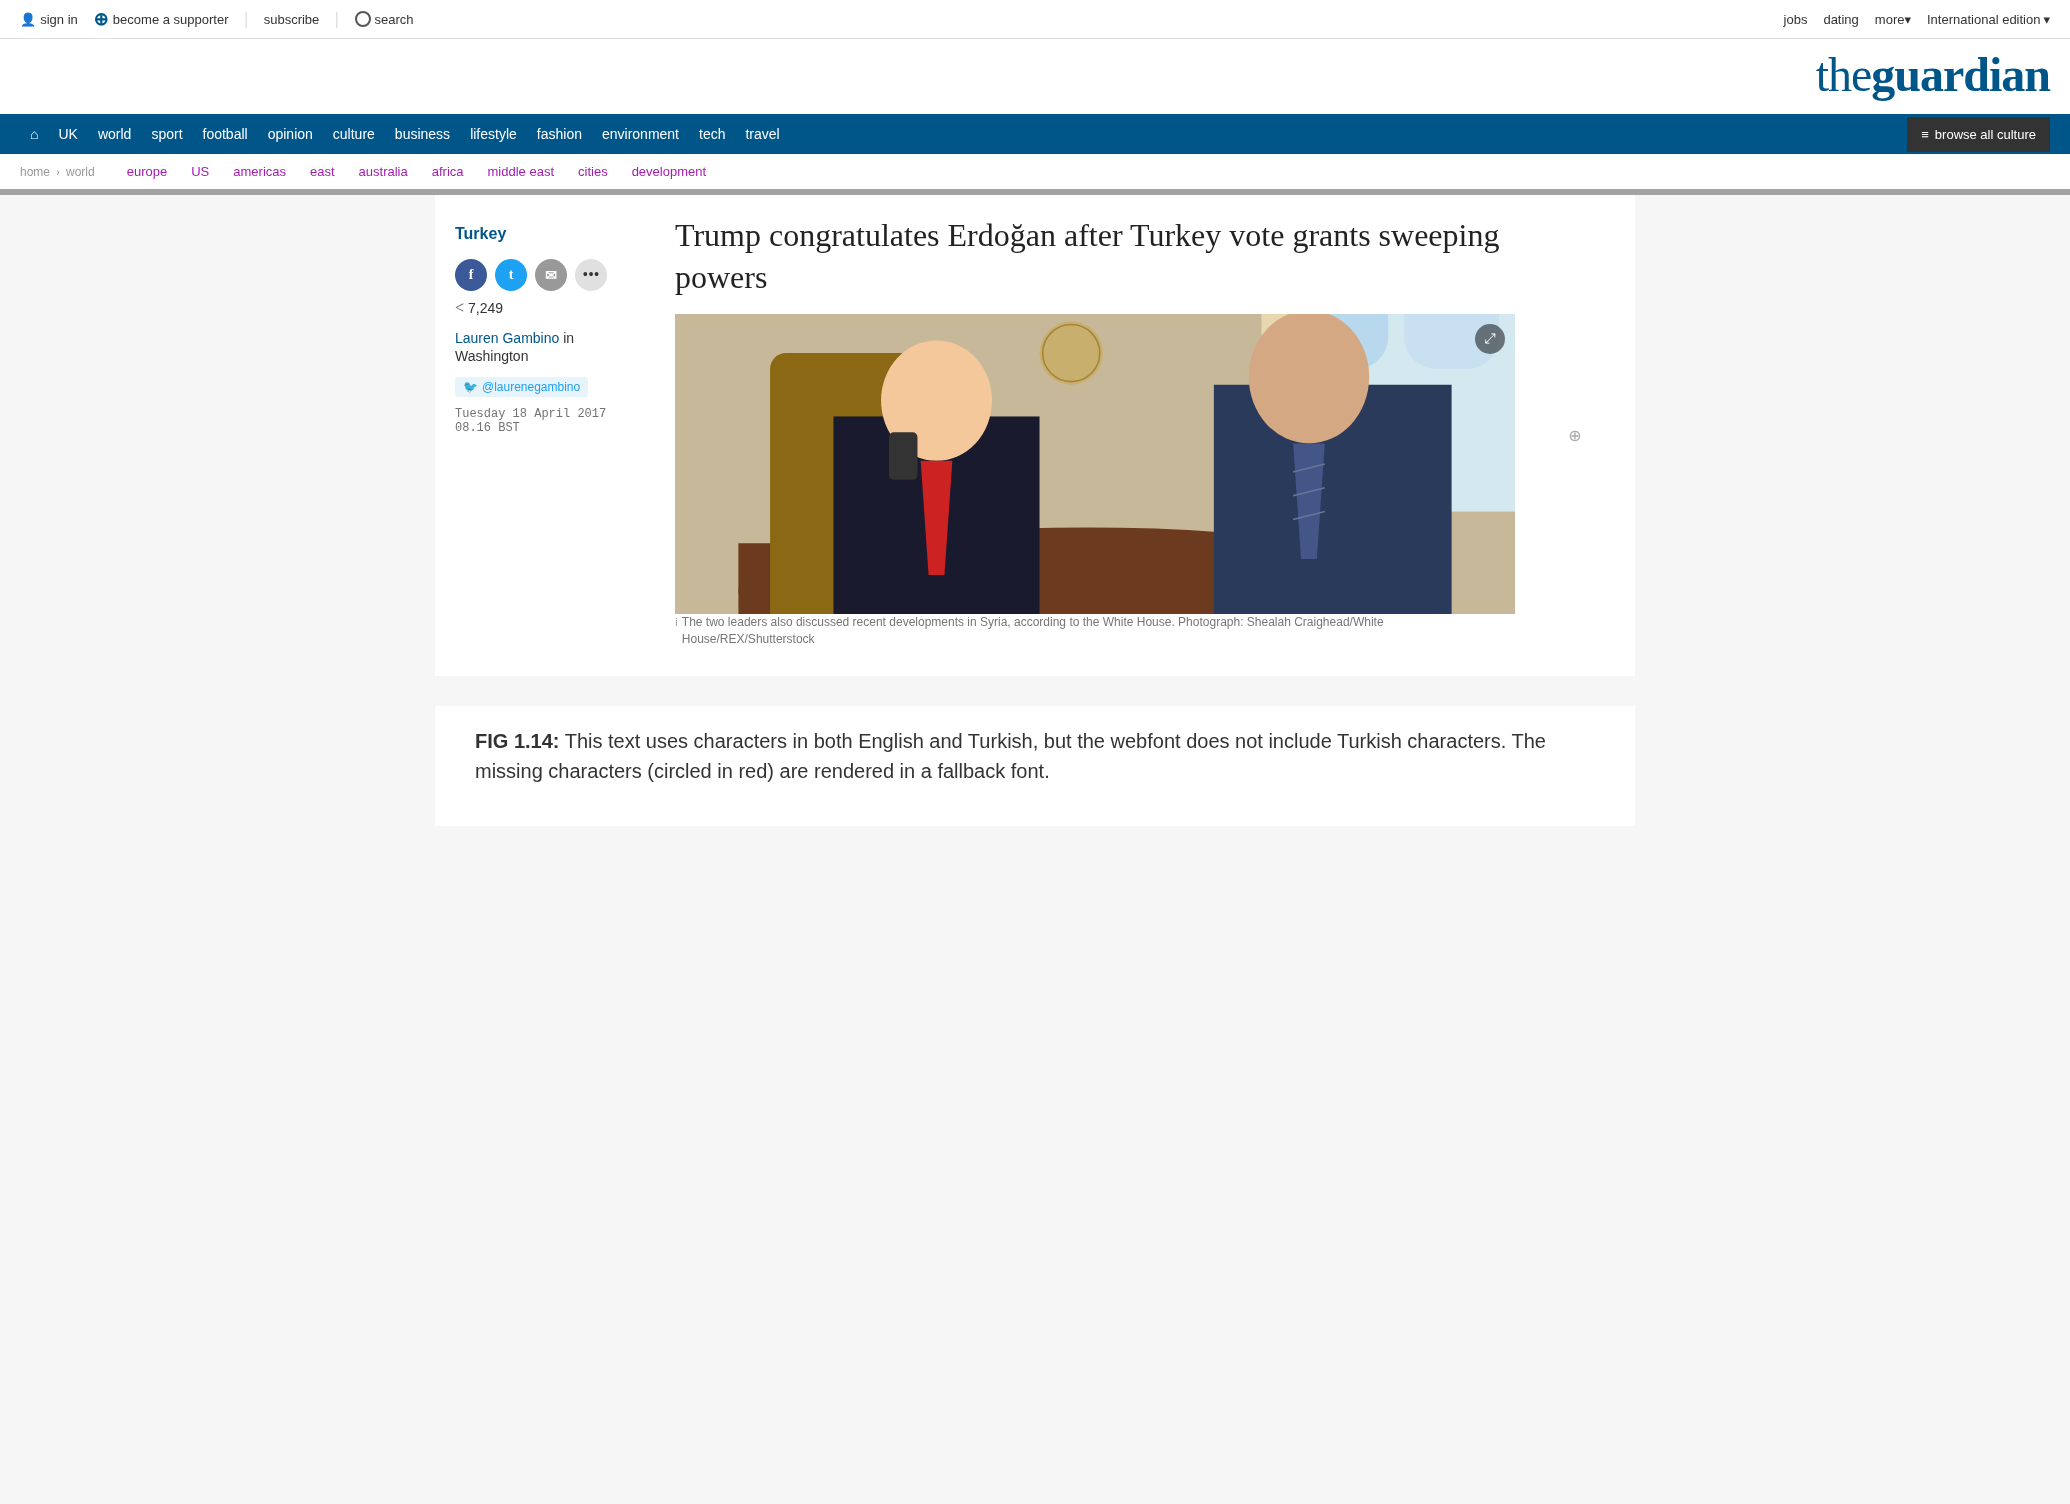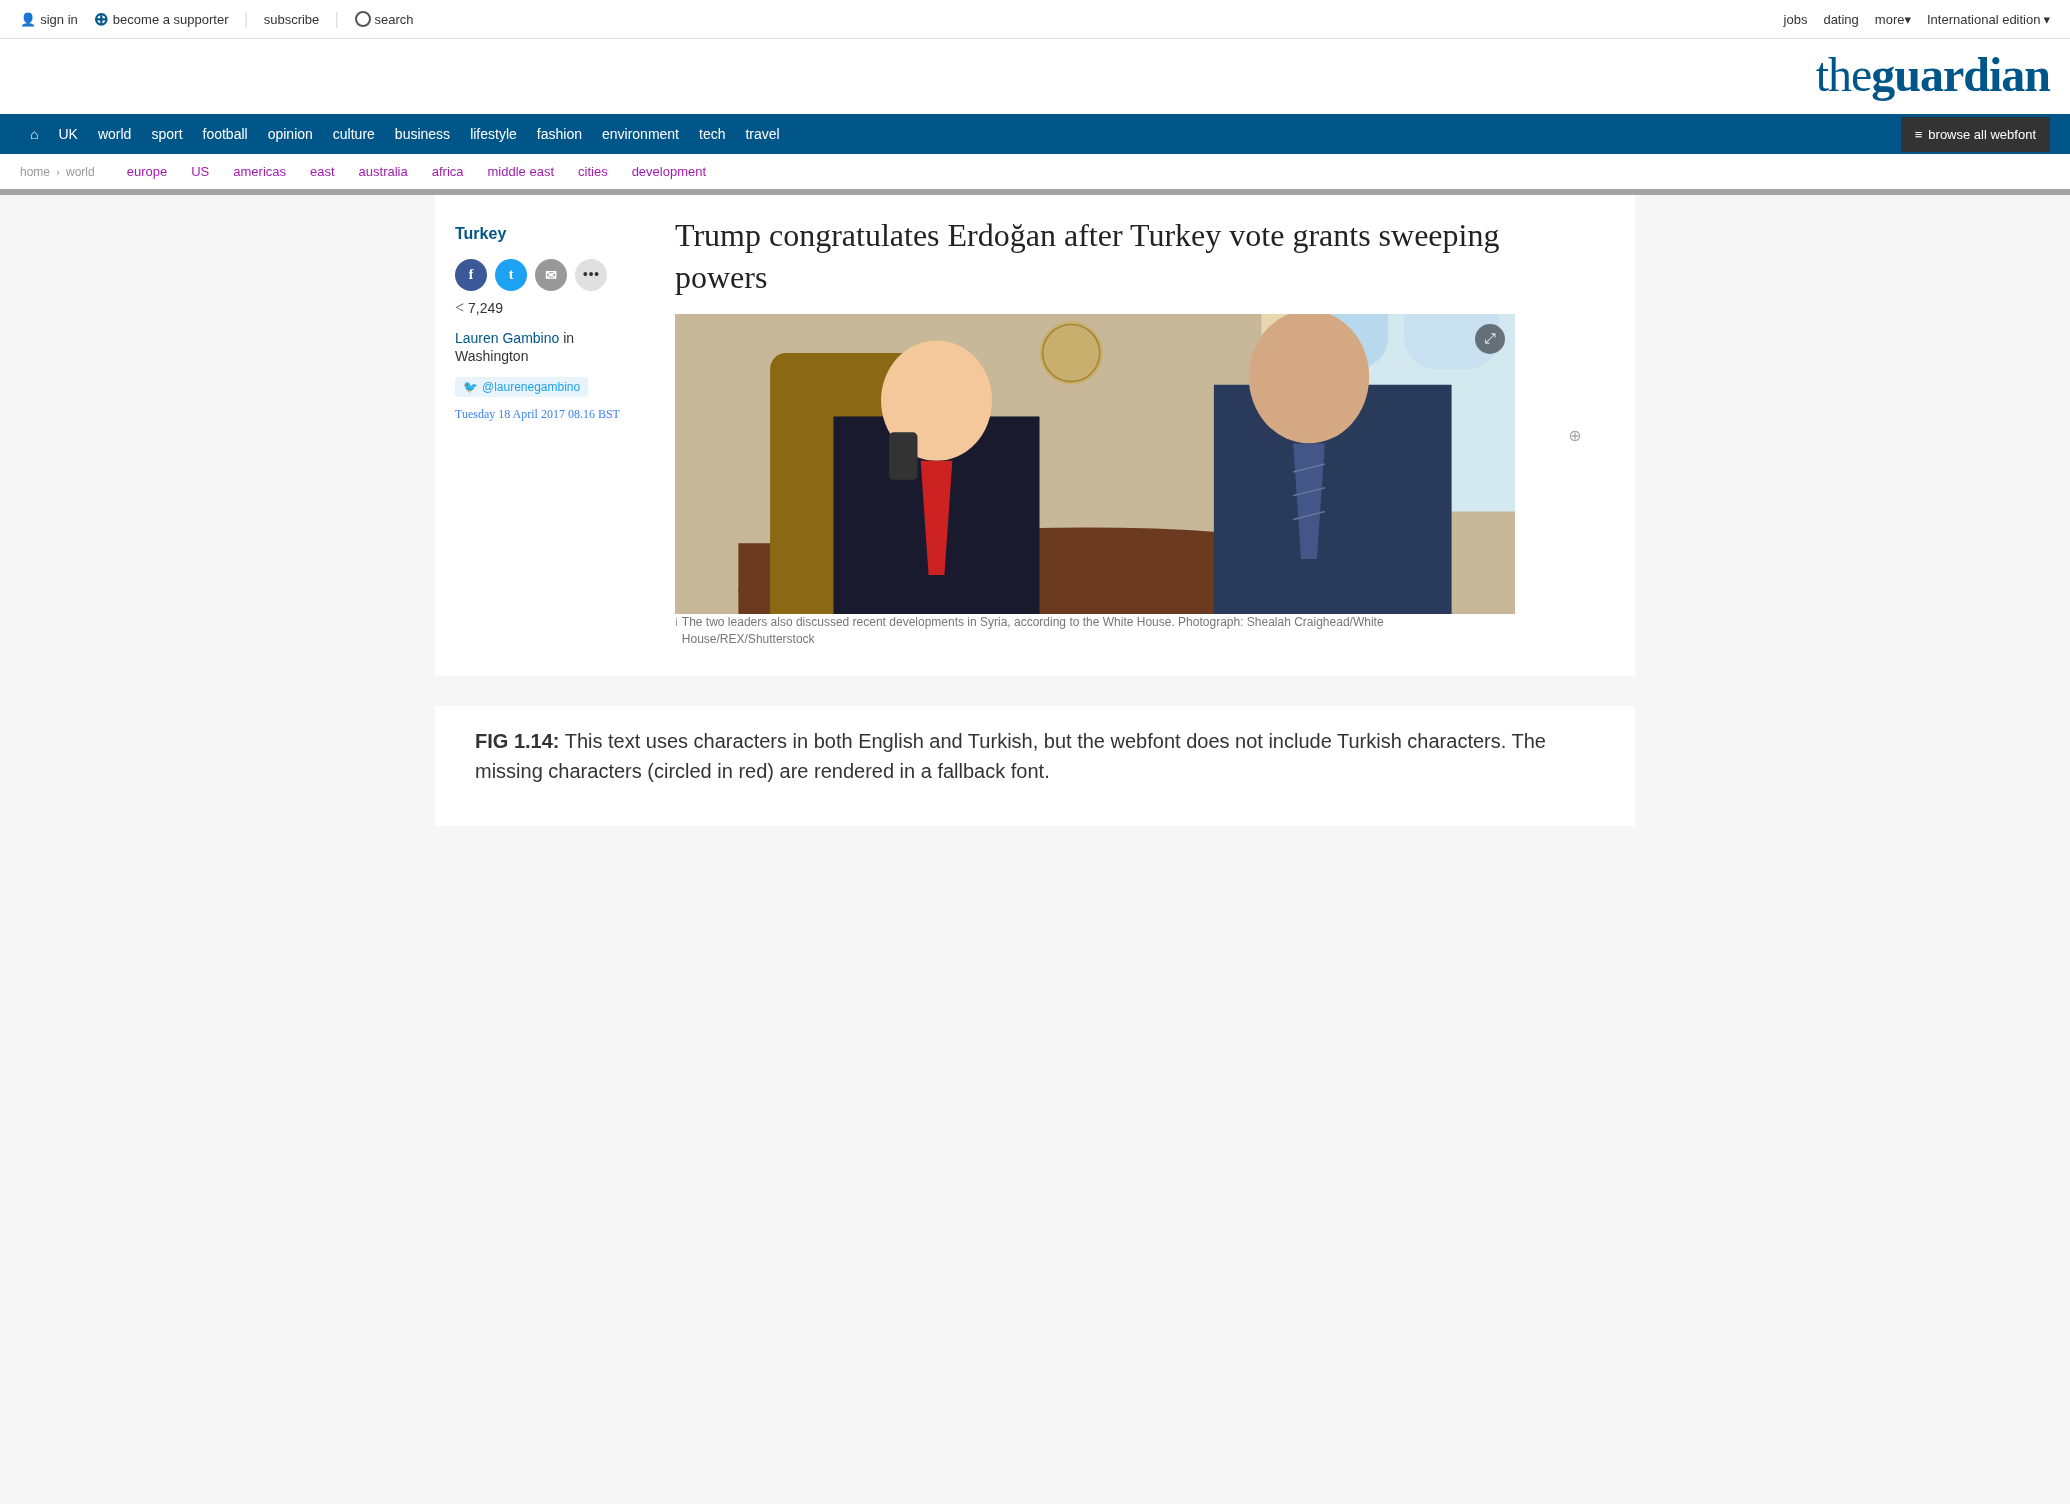--- a/index.html
+++ b/index.html
@@ -131,21 +131,21 @@
     .share-count .count { font-family: Arial, sans-serif; font-size: 14px; color: #333; }
     .author-link { color: #005689; font-family: Arial, sans-serif; font-size: 14px; text-decoration: none; }
     .author-location { font-family: Arial, sans-serif; font-size: 14px; color: #333; }
     .twitter-handle {
       display: inline-flex; align-items: center; gap: 4px;
       background: #e8f4fc; color: #1da1f2;
       padding: 3px 8px; border-radius: 3px;
       font-family: Arial, sans-serif; font-size: 12px;
       text-decoration: none; margin-top: 6px; margin-bottom: 10px;
     }
-    .publish-date { font-family: Liberation Serif, serif; font-size: 12px; color: #3b82f6; }
+    .publish-date { font-family: Liberation Mono, monospace; font-size: 12px; color: #737373; }
 
     
     .article-main { flex: 1; padding: 0 20px; }
     .article-title {
       font-family: Georgia, serif;
       font-size: 32px;
       font-weight: normal;
       color: #222;
       line-height: 1.3;
       margin-bottom: 16px;
@@ -288,21 +288,21 @@
       </a>
     <a href="#">
         <span>tech</span>
       </a>
     <a href="#">
         <span>travel</span>
       </a>
   </div>
   <div class="browse-all-btn">
     <span>≡</span>
-    <span>browse all webfont</span>
+    <span>browse all culture</span>
   </div>
 </nav>
 
 <div class="secondary-nav">
   <div class="breadcrumb">
     <a href="#"><span>home</span></a>
     <span>›</span>
     <a href="#"><span>world</span></a>
   </div>
   <div class="secondary-nav-links">

